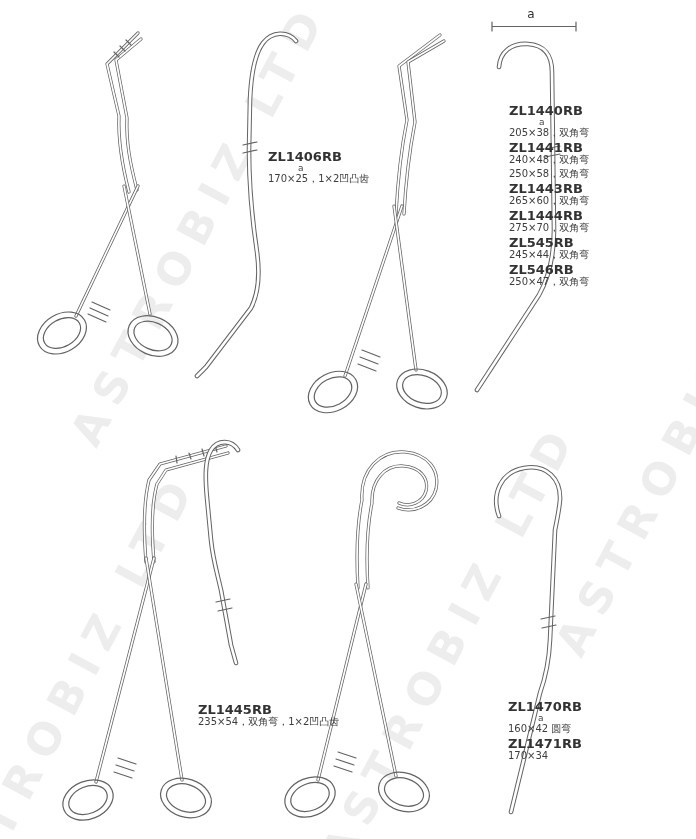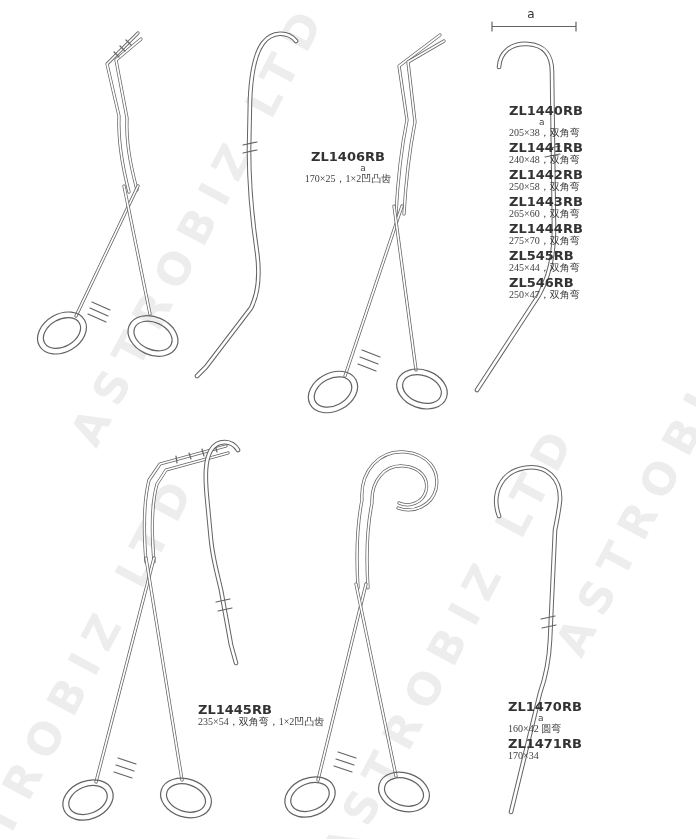--- a/index.html
+++ b/index.html
@@ -18,21 +18,21 @@
   .t3  { fill:none; stroke:#636363; stroke-width:3.2; stroke-linecap:round; stroke-linejoin:round; }
   .t3i { fill:none; stroke:#ffffff; stroke-width:1.7; stroke-linecap:round; stroke-linejoin:round; }
   .t4  { fill:none; stroke:#636363; stroke-width:4.6; stroke-linecap:round; stroke-linejoin:round; }
   .t4i { fill:none; stroke:#ffffff; stroke-width:2.6; stroke-linecap:round; stroke-linejoin:round; }
   .dimtext { font-size:12px; fill:#333333; font-family:"DejaVu Sans","Liberation Sans",sans-serif; }
 
   
   .label-block { position:absolute; z-index:2; }
   .code { font-size:13px; font-weight:bold; line-height:13px; color:#333333; }
   .dim  { font-size:9px;  line-height:10px; padding-left:30px; color:#444444; }
-  .spec { font-size:10px; line-height:12px; color:#3d3d3d;font-family:Liberation Serif, serif; }
+  .spec { font-size:10px; line-height:12px; color:#3d3d3d; }
   .entry { margin-bottom:2px; }
 </style>
 </head>
 <body>
 
 <div class="page">
 
   <span class="wm" style="left:60px;  top:430px;">ASTROBIZ LTD</span>
   <span class="wm" style="left:310px; top:850px;">ASTROBIZ LTD</span>
   <span class="wm" style="left:545px; top:640px;">ASTROBIZ LTD</span>
@@ -129,40 +129,39 @@
       <ellipse class="ln" cx="404" cy="792" rx="20" ry="13.5" transform="rotate(18 404 792)"></ellipse>
     </g>
 
     <g>
       <path class="t4" d="M499,516 C491,494 501,472 524,468 C547,464 561,479 560,500 C559,511 557,520 555,530 L550,640 C549,662 546,676 540,693 L511,812"></path>
       <path class="t4i" d="M499,516 C491,494 501,472 524,468 C547,464 561,479 560,500 C559,511 557,520 555,530 L550,640 C549,662 546,676 540,693 L511,812"></path>
       <path class="ln" d="M541,619 L555,616 M542,628 L556,625"></path>
     </g>
   </svg>
 
-  <div class="label-block" style="left:268px; top:150px; width:160px;text-align:center;">
+  <div class="label-block" style="left:268px; top:150px; width:160px;">
     <div class="entry">
       <div class="code">ZL1406RB</div>
       <div class="dim">a</div>
       <div class="spec">170×25，1×2凹凸齿</div>
     </div>
   </div>
 
   <div class="label-block" style="left:509px; top:104px; width:182px;">
     <div class="entry">
       <div class="code">ZL1440RB</div>
       <div class="dim">a</div>
       <div class="spec">205×38，双角弯</div>
     </div>
     <div class="entry">
       <div class="code">ZL1441RB</div>
       <div class="spec">240×48，双角弯</div>
     </div>
     <div class="entry">
-      <div class="code">ZL1442RB</div>
       <div class="spec">250×58，双角弯</div>
     </div>
     <div class="entry">
       <div class="code">ZL1443RB</div>
       <div class="spec">265×60，双角弯</div>
     </div>
     <div class="entry">
       <div class="code">ZL1444RB</div>
       <div class="spec">275×70，双角弯</div>
     </div>

